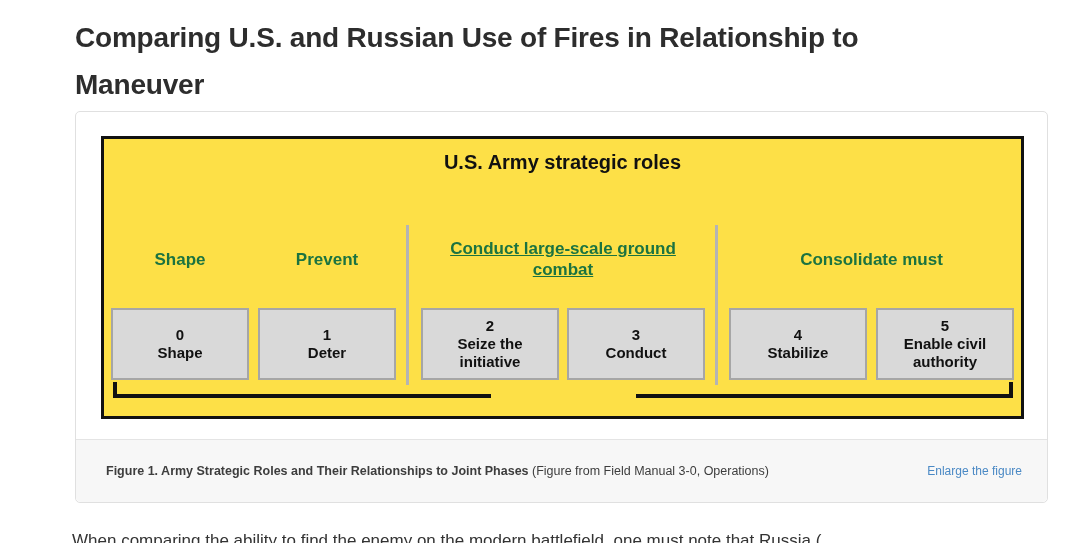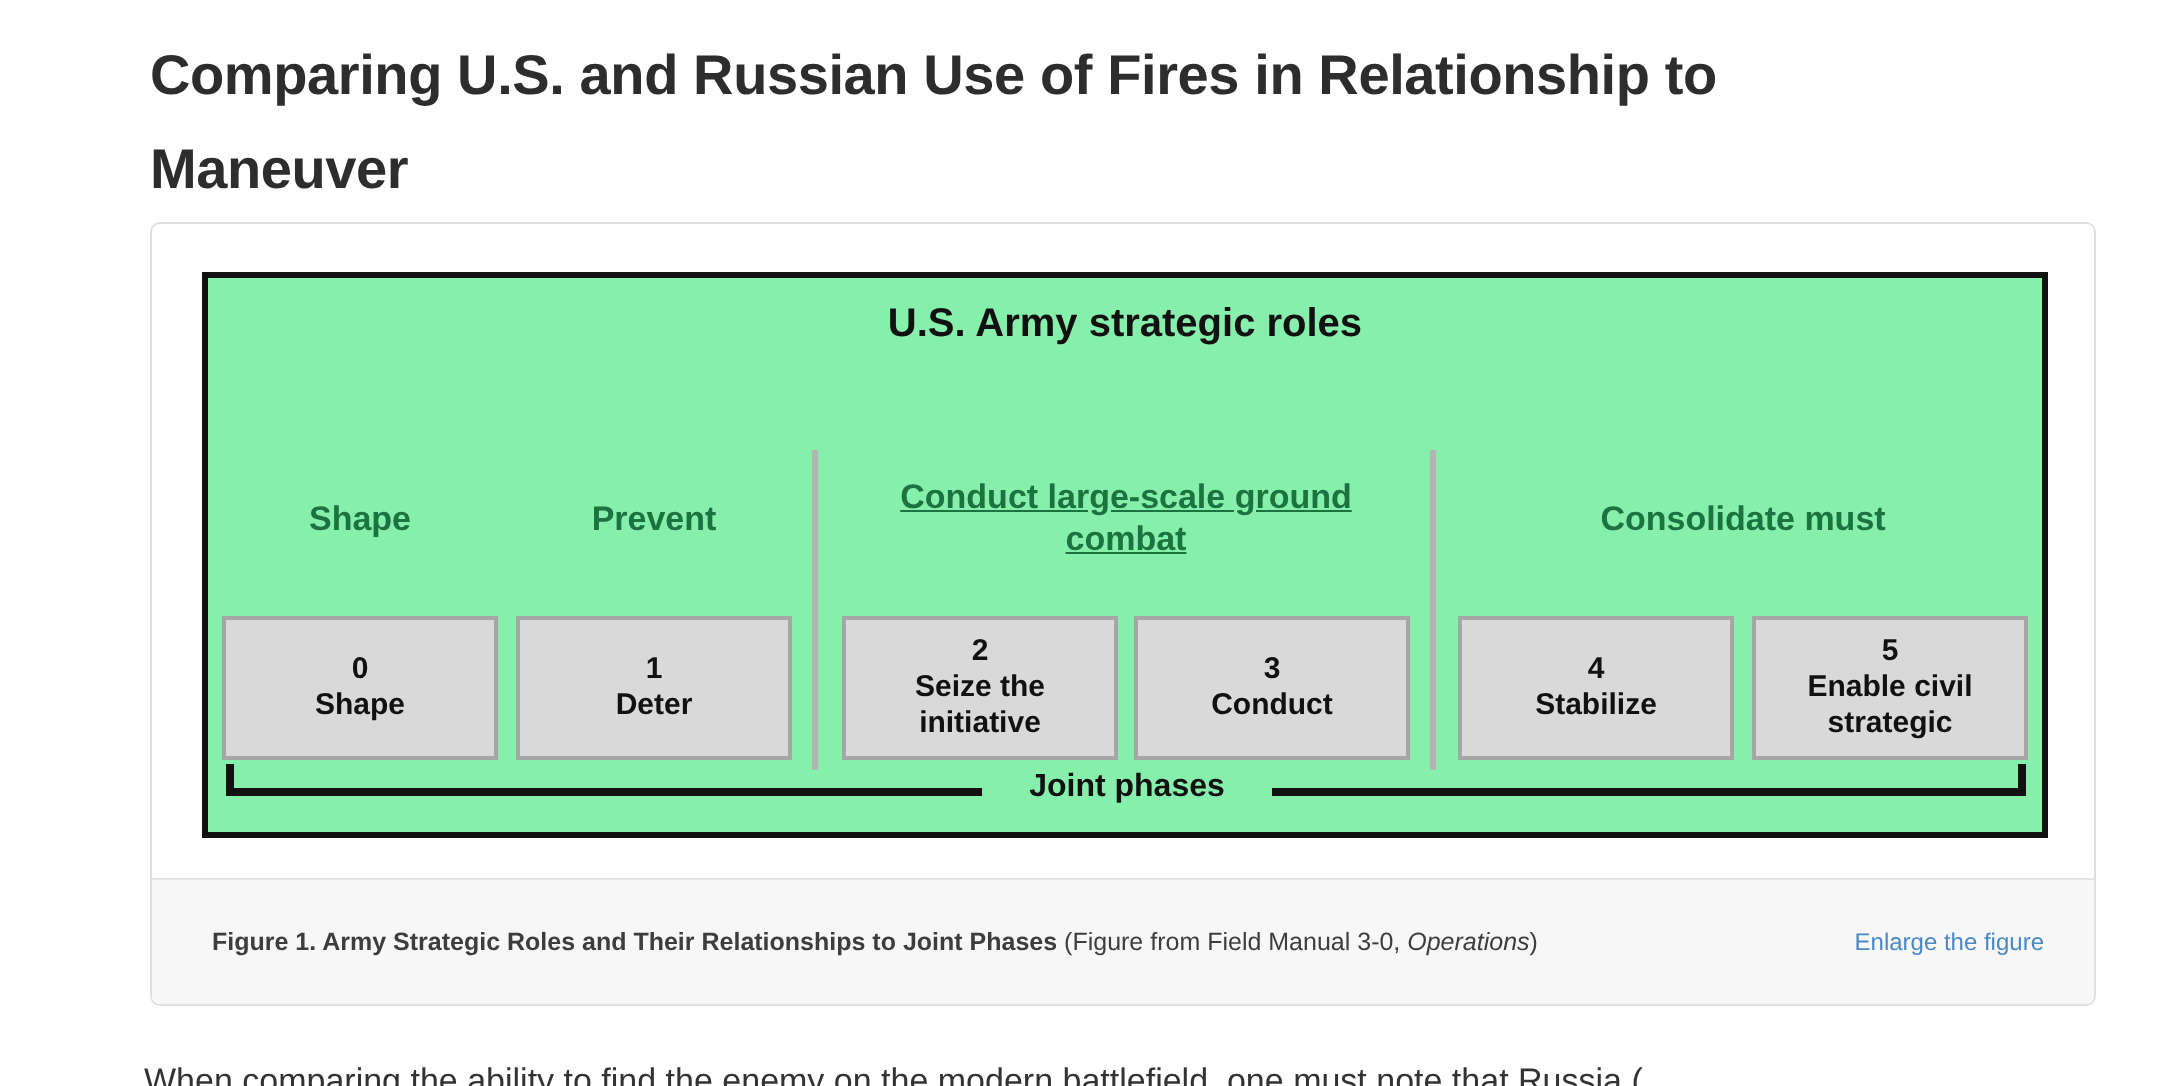--- a/index.html
+++ b/index.html
@@ -32,21 +32,21 @@
     border: 1px solid #e0e0e0;
     border-radius: 5px;
   }
 
   
   .diagram {
     position: absolute;
     left: 25px; top: 24px;
     width: 923px; height: 283px;
     border: 3px solid #111111;
-    background: #86efac;
+    background: #fde047;
   }
   .d-title {
     position: absolute;
     left: 0; top: 12px; width: 100%;
     text-align: center;
     font-size: 20px; font-weight: bold;
     color: #111111;
   }
 
   
@@ -130,21 +130,21 @@
     left: 0; right: 0; bottom: 0;
     height: 63px;
     background: #f7f7f7;
     border-top: 1px solid #e4e4e4;
     border-radius: 0 0 5px 5px;
     display: flex; align-items: center;
     padding: 0 25px 0 30px;
   }
   .caption-text { font-size: 12.5px; color: #3d3d3d; }
   .caption-text .bold { font-weight: bold; }
-  .caption-text .ital { font-style: italic; }
+  .caption-text .ital { }
   .enlarge-link {
     margin-left: auto;
     font-size: 12px;
     color: #4a89c5;
     text-decoration: none;
     white-space: nowrap;
     cursor: pointer;
     text-align: center;
   }
 
@@ -193,28 +193,27 @@
     <div class="phase-box b3">
       <span>3</span>
       <span>Conduct</span>
     </div>
     <div class="phase-box b4">
       <span>4</span>
       <span>Stabilize</span>
     </div>
     <div class="phase-box b5">
       <span>5</span>
-      <span>Enable civil strategic</span>
+      <span>Enable civil authority</span>
     </div>
 
     <div class="bracket-run br-left"></div>
     <div class="bracket-run br-right"></div>
     <div class="bracket-tick bt-left"></div>
     <div class="bracket-tick bt-right"></div>
-    <div class="bracket-label">Joint phases</div>
 
   </div>
 
   <div class="caption-bar">
     <div class="caption-text">
       <span class="bold">Figure 1. Army Strategic Roles and Their Relationships to Joint Phases</span><span> (Figure from Field Manual 3-0, </span><span class="ital">Operations</span><span>)</span>
     </div>
     <a class="enlarge-link" href="#">Enlarge the figure</a>
   </div>
 

